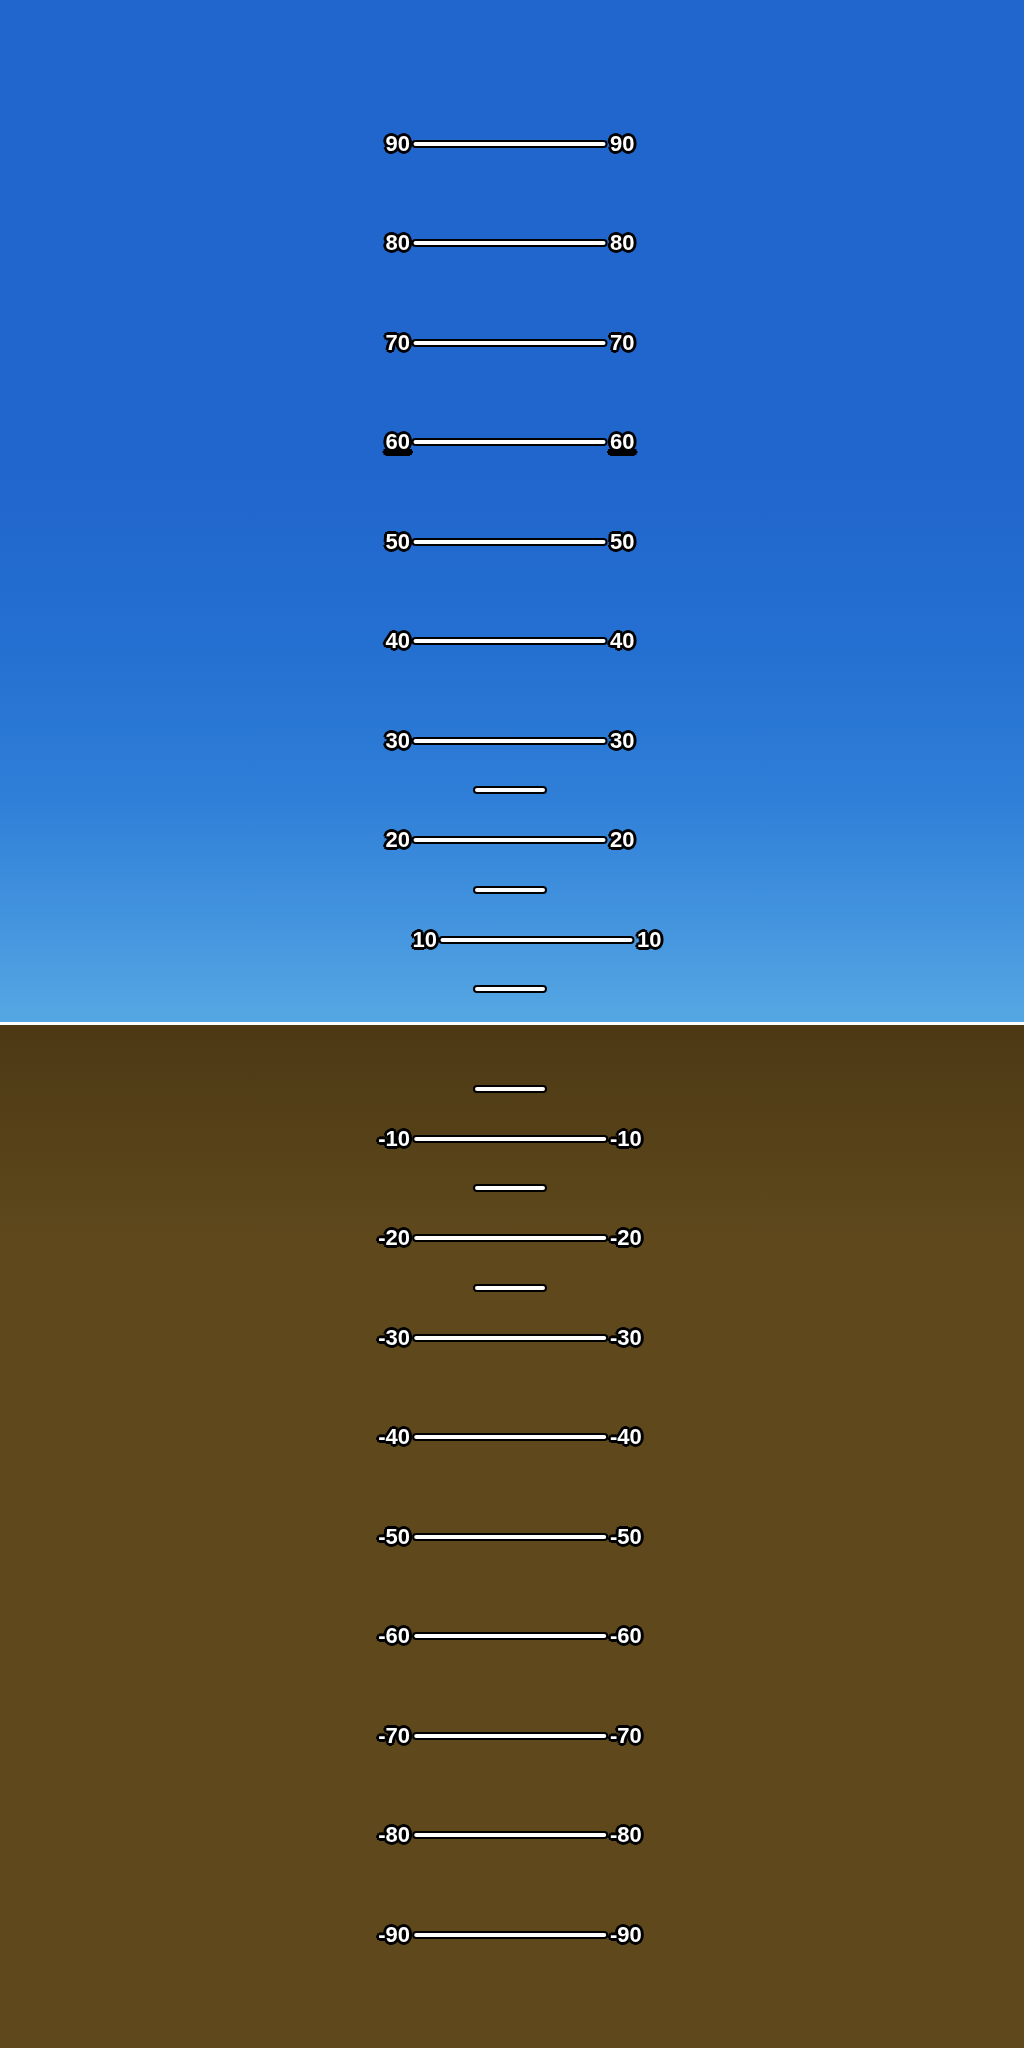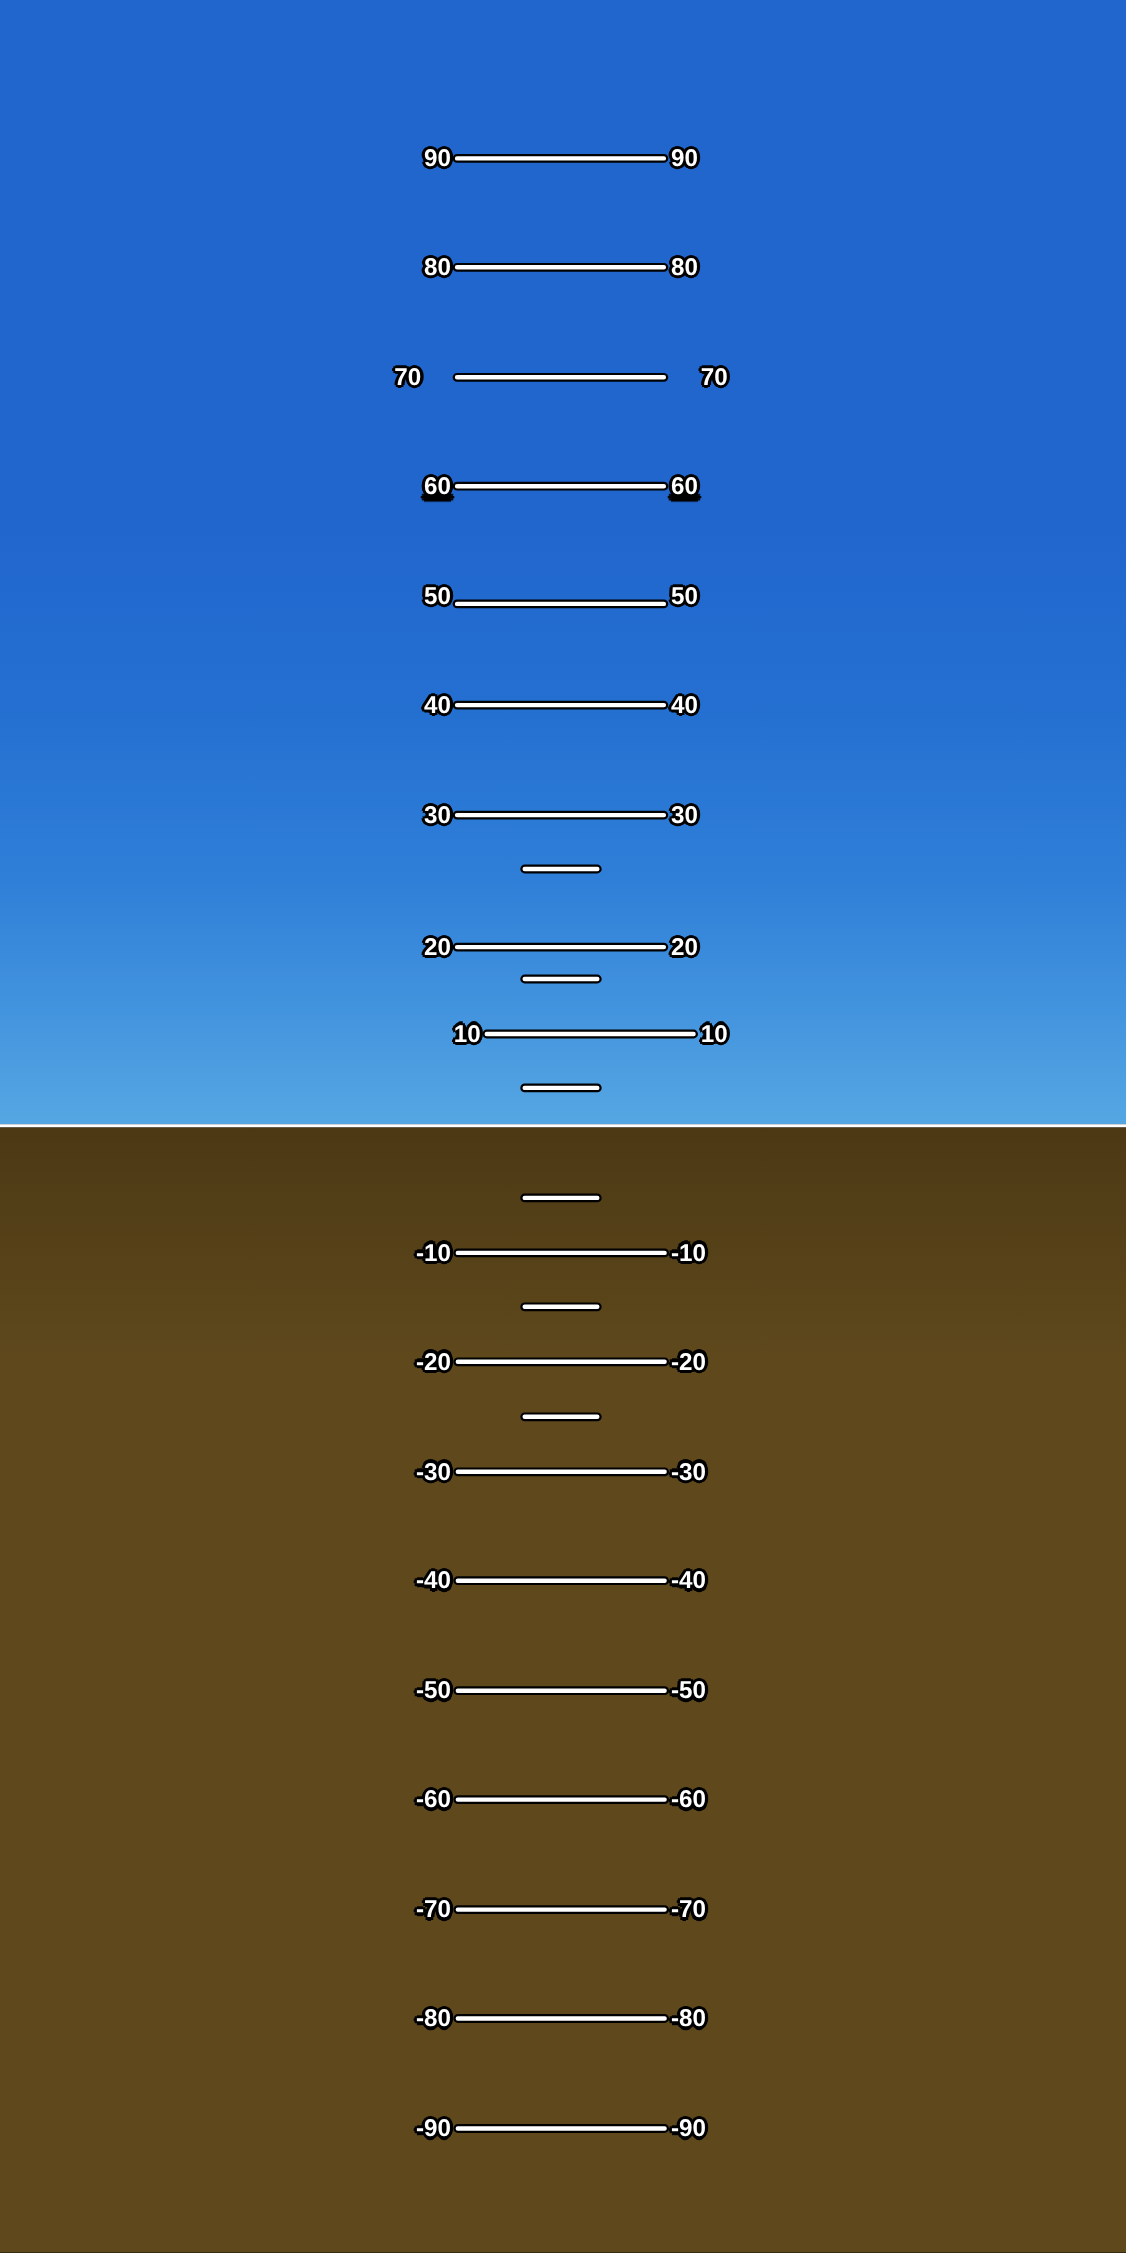--- a/index.html
+++ b/index.html
@@ -73,46 +73,46 @@
       <div class="pitch-row" style="top: 127.5px;">
         <span class="pitch-label">90</span>
         <div class="pitch-bar major"></div>
         <span class="pitch-label">90</span>
       </div>
       <div class="pitch-row" style="top: 227px;">
         <span class="pitch-label">80</span>
         <div class="pitch-bar major"></div>
         <span class="pitch-label">80</span>
       </div>
-      <div class="pitch-row" style="top: 326.5px; gap: 27px;">
+      <div class="pitch-row" style="top: 326.5px;">
         <span class="pitch-label">70</span>
         <div class="pitch-bar major"></div>
         <span class="pitch-label">70</span>
       </div>
       <div class="pitch-row" style="top: 426px; text-decoration: underline;">
         <span class="pitch-label">60</span>
         <div class="pitch-bar major"></div>
         <span class="pitch-label">60</span>
       </div>
-      <div class="pitch-row" style="top: 525.5px; align-items: flex-end;">
+      <div class="pitch-row" style="top: 525.5px;">
         <span class="pitch-label">50</span>
         <div class="pitch-bar major"></div>
         <span class="pitch-label">50</span>
       </div>
       <div class="pitch-row" style="top: 625px;">
         <span class="pitch-label">40</span>
         <div class="pitch-bar major"></div>
         <span class="pitch-label">40</span>
       </div>
       <div class="pitch-row" style="top: 724.5px;">
         <span class="pitch-label">30</span>
         <div class="pitch-bar major"></div>
         <span class="pitch-label">30</span>
       </div>
-      <div class="pitch-row" style="top: 824px; margin-top: 21px;">
+      <div class="pitch-row" style="top: 824px;">
         <span class="pitch-label">20</span>
         <div class="pitch-bar major"></div>
         <span class="pitch-label">20</span>
       </div>
       <div class="pitch-row" style="top: 923.5px; margin-left: 27px;">
         <span class="pitch-label">10</span>
         <div class="pitch-bar major"></div>
         <span class="pitch-label">10</span>
       </div>
       <div class="pitch-row" style="top: 1122.5px;">

